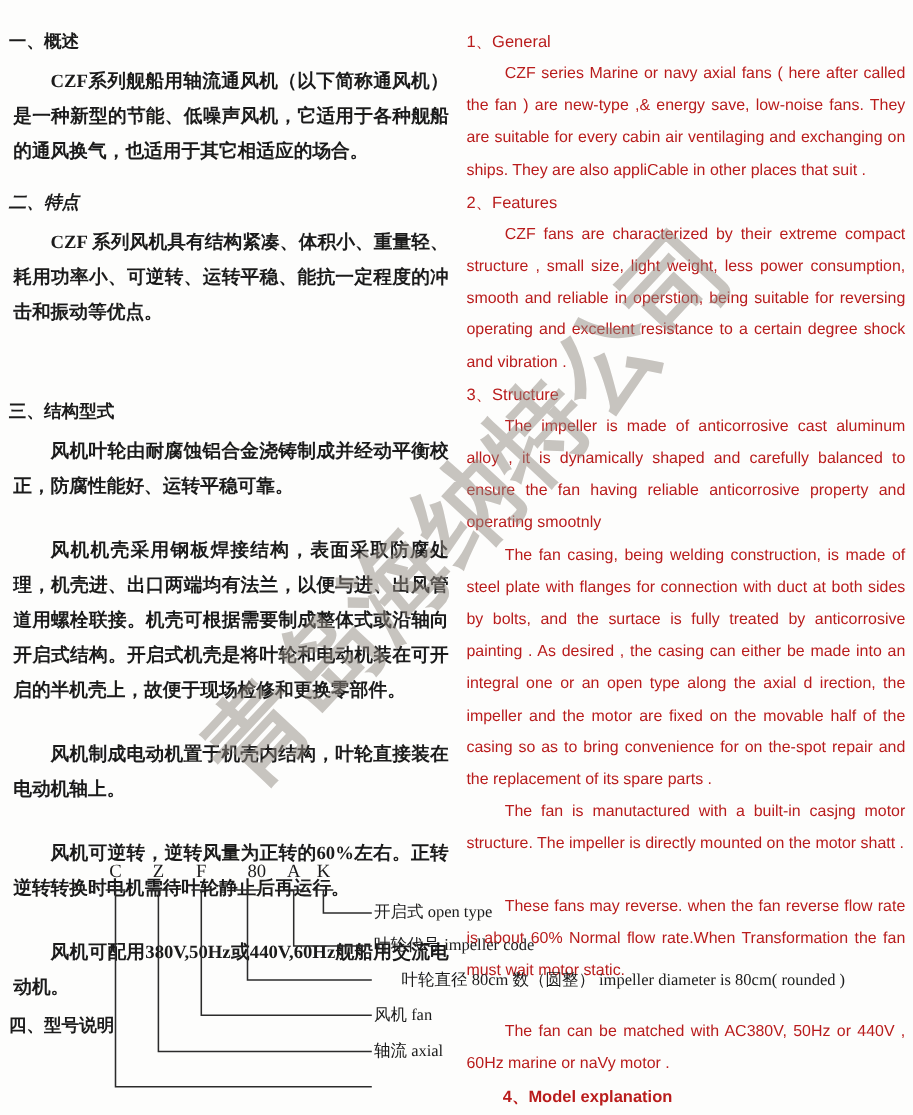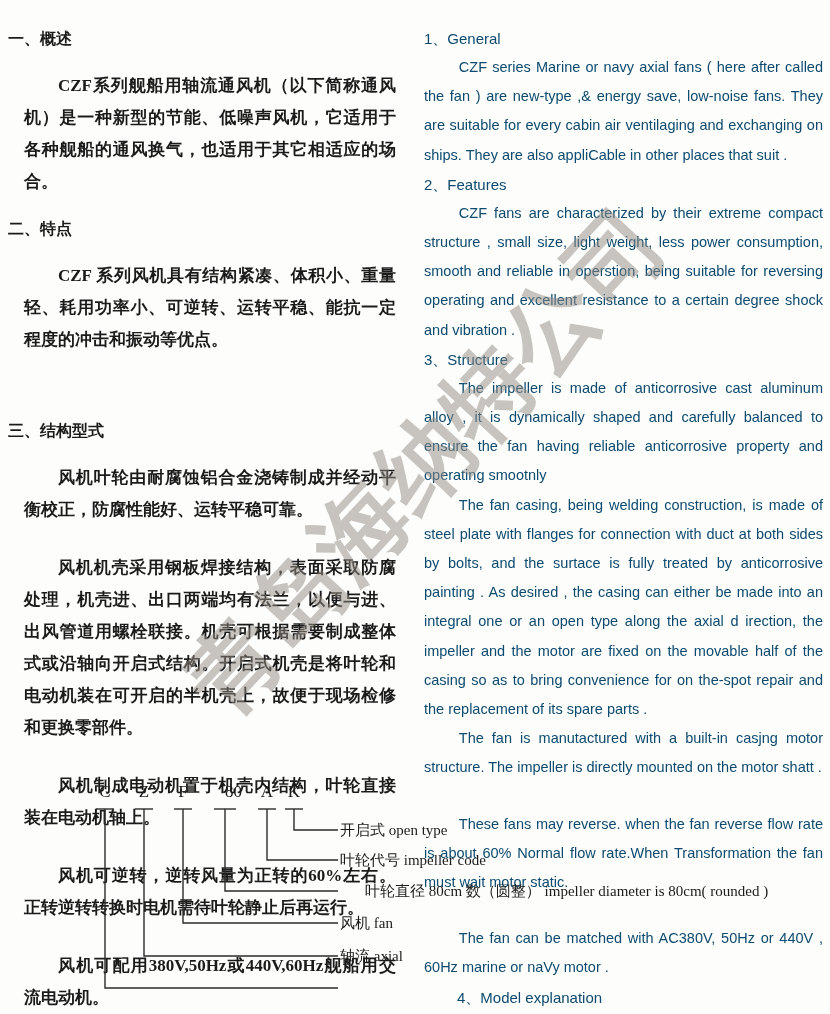--- a/index.html
+++ b/index.html
@@ -33,44 +33,44 @@
   .col-cn{
     position:absolute;left:8px;top:24px;width:404px;z-index:2;
   }
   .col-cn .hd{
     margin:0;
     font-size:16px;
     font-weight:700;
     line-height:30px;
   }
   .col-cn p{
-    margin:16px;
+    margin:4px;
     font-size:17px;
     font-weight:700;
     line-height:32px;
     text-align:justify;
     text-indent:2em;
   }
-  .gap-sm{margin-top:16px !important;}
+  .gap-sm{margin-top:16px !important;font-style:italic;}
   .gap-md{margin-top:26px !important;}
   .gap-lg{margin-top:60px !important;}
 
   
   .col-en{
     position:absolute;left:424px;top:24px;width:399px;z-index:2;
     font-family:"Liberation Sans", sans-serif;
-    color:#0c4a6e;
+    color:#b91c1c;
   }
   .col-en .hd{
     margin:0;
     font-size:15px;
     font-weight:400;
     line-height:29px;
   }
-  .col-en .hd-indent{text-indent:2.2em;}
+  .col-en .hd-indent{text-indent:2.2em;font-weight:bold;}
   .col-en p{
     margin:0;
     font-size:14.5px;
     line-height:29.2px;
     text-align:justify;
     text-indent:2.4em;
   }
   .en-gap{margin-top:27px !important;}
 
   

